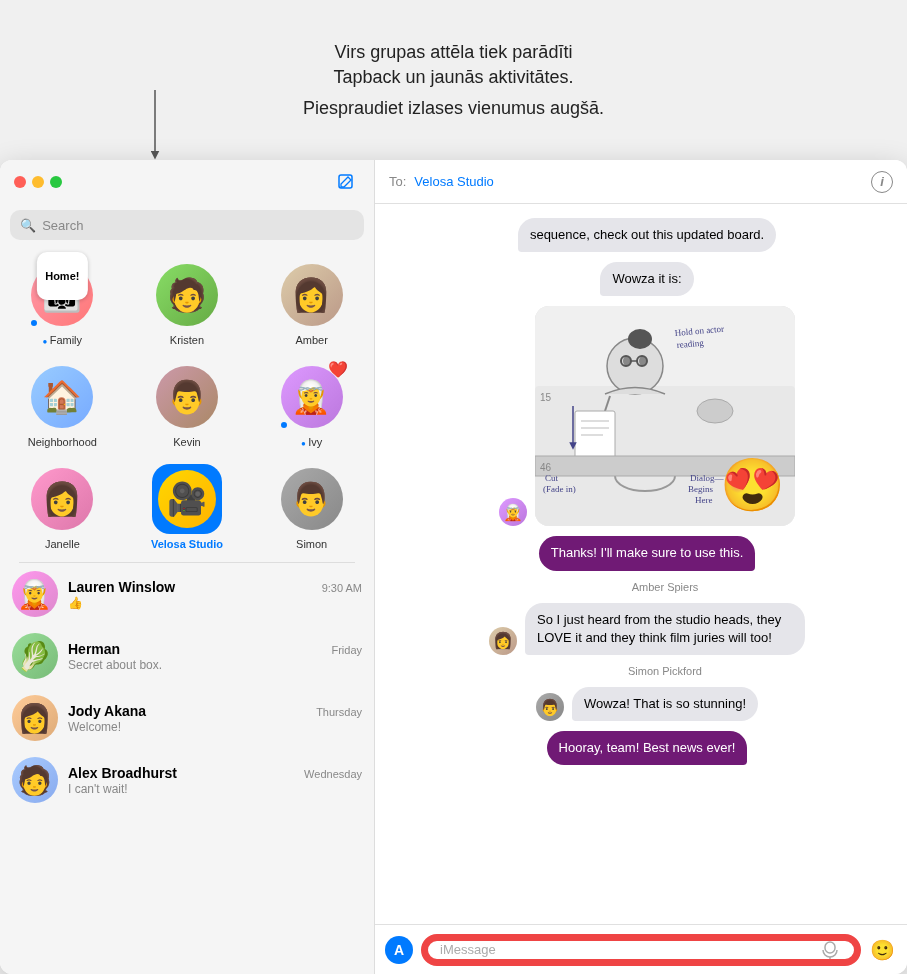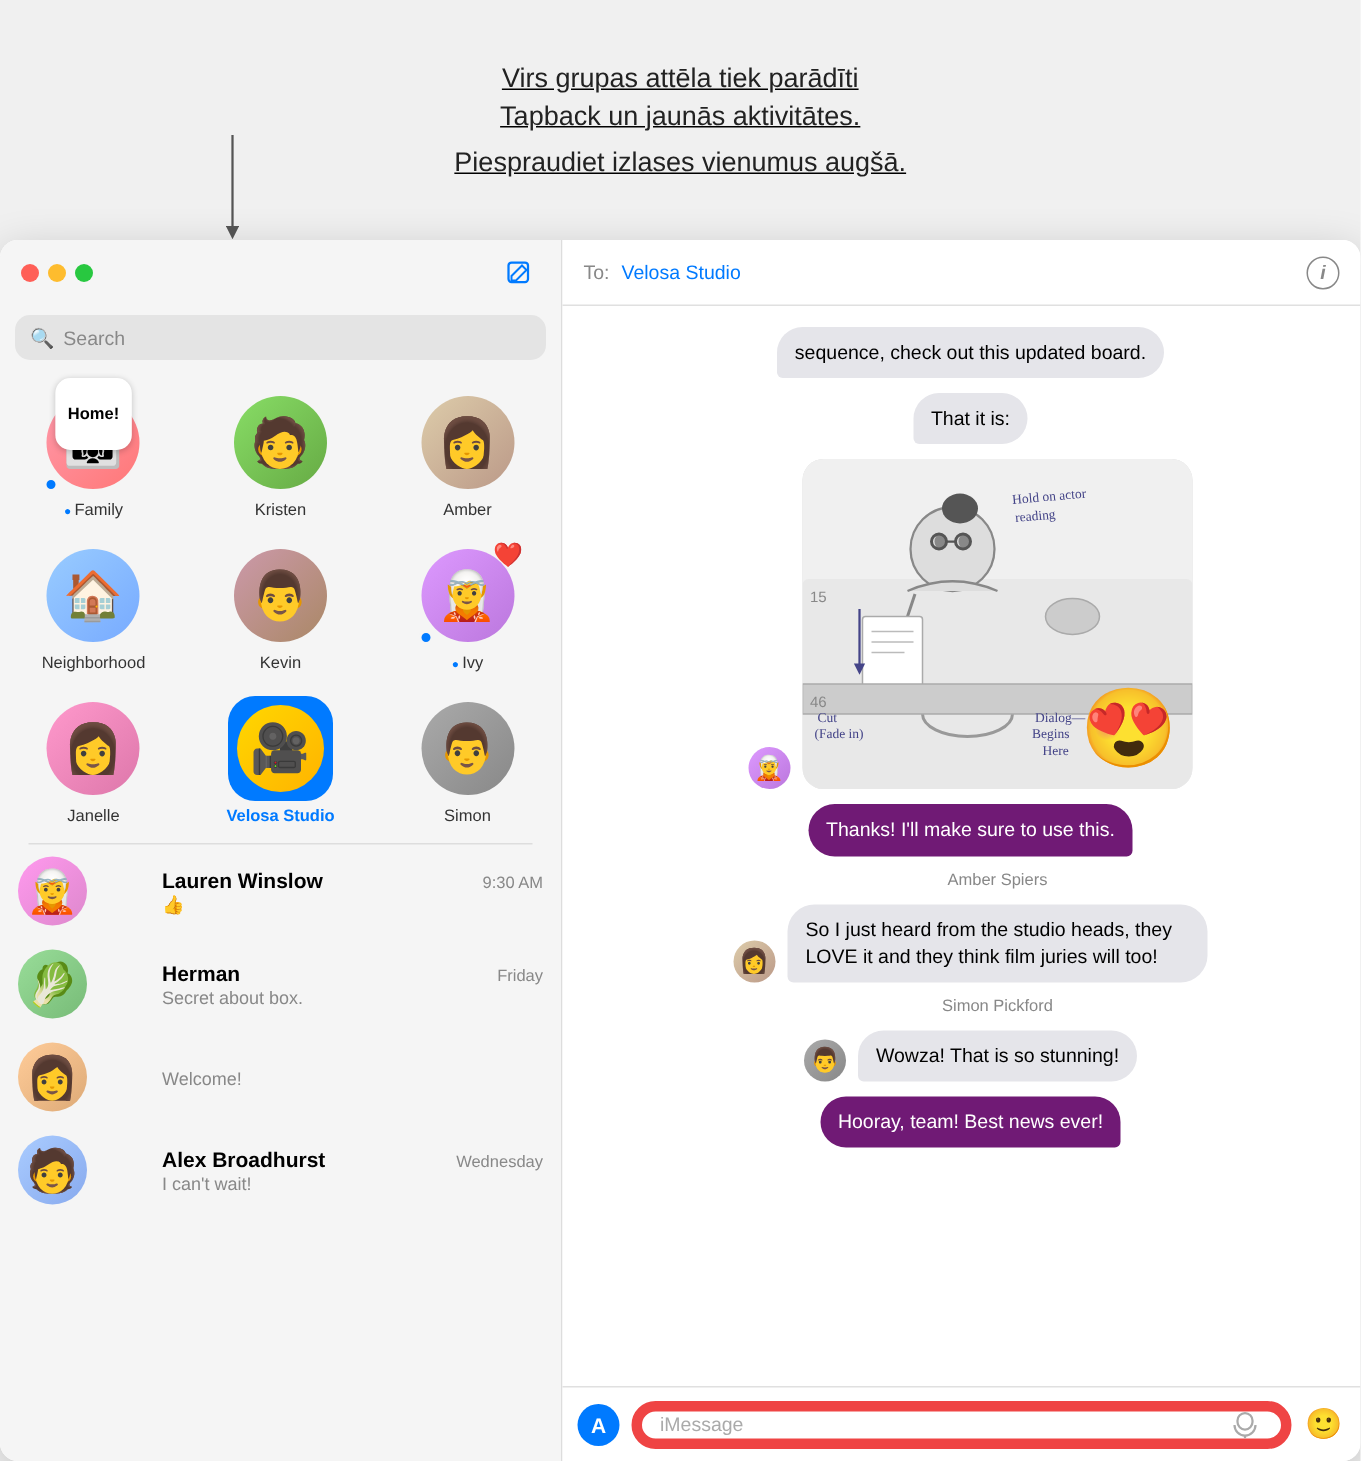--- a/index.html
+++ b/index.html
@@ -18,21 +18,20 @@
       top: 0;
       left: 0;
       width: 907px;
       height: 160px;
       background: #f0f0f0;
       display: flex;
       flex-direction: column;
       align-items: center;
       justify-content: center;
       gap: 6px;
-      text-decoration: underline;
     }
 
     .annotation-line {
       font-size: 18px;
       color: #222;
       text-align: center;
     }
 
     
     .app-window {
@@ -232,21 +231,20 @@
       align-items: center;
       justify-content: center;
       flex-shrink: 0;
       background: #ccc;
       overflow: hidden;
     }
 
     .conv-body {
       flex: 1;
       min-width: 0;
-      margin-left: 40px;
     }
 
     .conv-top {
       display: flex;
       justify-content: space-between;
       align-items: baseline;
     }
 
     .conv-name {
       font-size: 14px;
@@ -622,20 +620,24 @@
             <span class="conv-name">Herman</span>
             <span class="conv-time">Friday</span>
           </div>
           <div class="conv-preview">Secret about box.</div>
         </div>
       </div>
 
       <div class="conv-item">
         <div class="conv-avatar" style="background:linear-gradient(135deg,#fc9,#da7);">👩</div>
         <div class="conv-body">
+          <div class="conv-top">
+            <span class="conv-name">Jody Akana</span>
+            <span class="conv-time">Thursday</span>
+          </div>
           <div class="conv-preview">Welcome!</div>
         </div>
       </div>
 
       <div class="conv-item">
         <div class="conv-avatar" style="background:linear-gradient(135deg,#acf,#8ae);">🧑</div>
         <div class="conv-body">
           <div class="conv-top">
             <span class="conv-name">Alex Broadhurst</span>
             <span class="conv-time">Wednesday</span>
@@ -657,21 +659,21 @@
       </div>
     </div>
 
     <div class="chat-messages">
 
       <div class="msg-row incoming">
         <div class="msg-bubble incoming">sequence, check out this updated board.</div>
       </div>
 
       <div class="msg-row incoming">
-        <div class="msg-bubble incoming">That it is:</div>
+        <div class="msg-bubble incoming">Wowza it is:</div>
       </div>
 
       <div class="msg-row incoming">
         <div class="msg-avatar-small" style="background:linear-gradient(135deg,#d9f,#b7d);">🧝</div>
         <div class="msg-image">
           <div class="storyboard-content">
             
             <svg viewBox="0 0 260 220" xmlns="http://www.w3.org/2000/svg" class="storyboard-svg">
               <rect width="260" height="220" fill="#f0f0f0"></rect>
 

